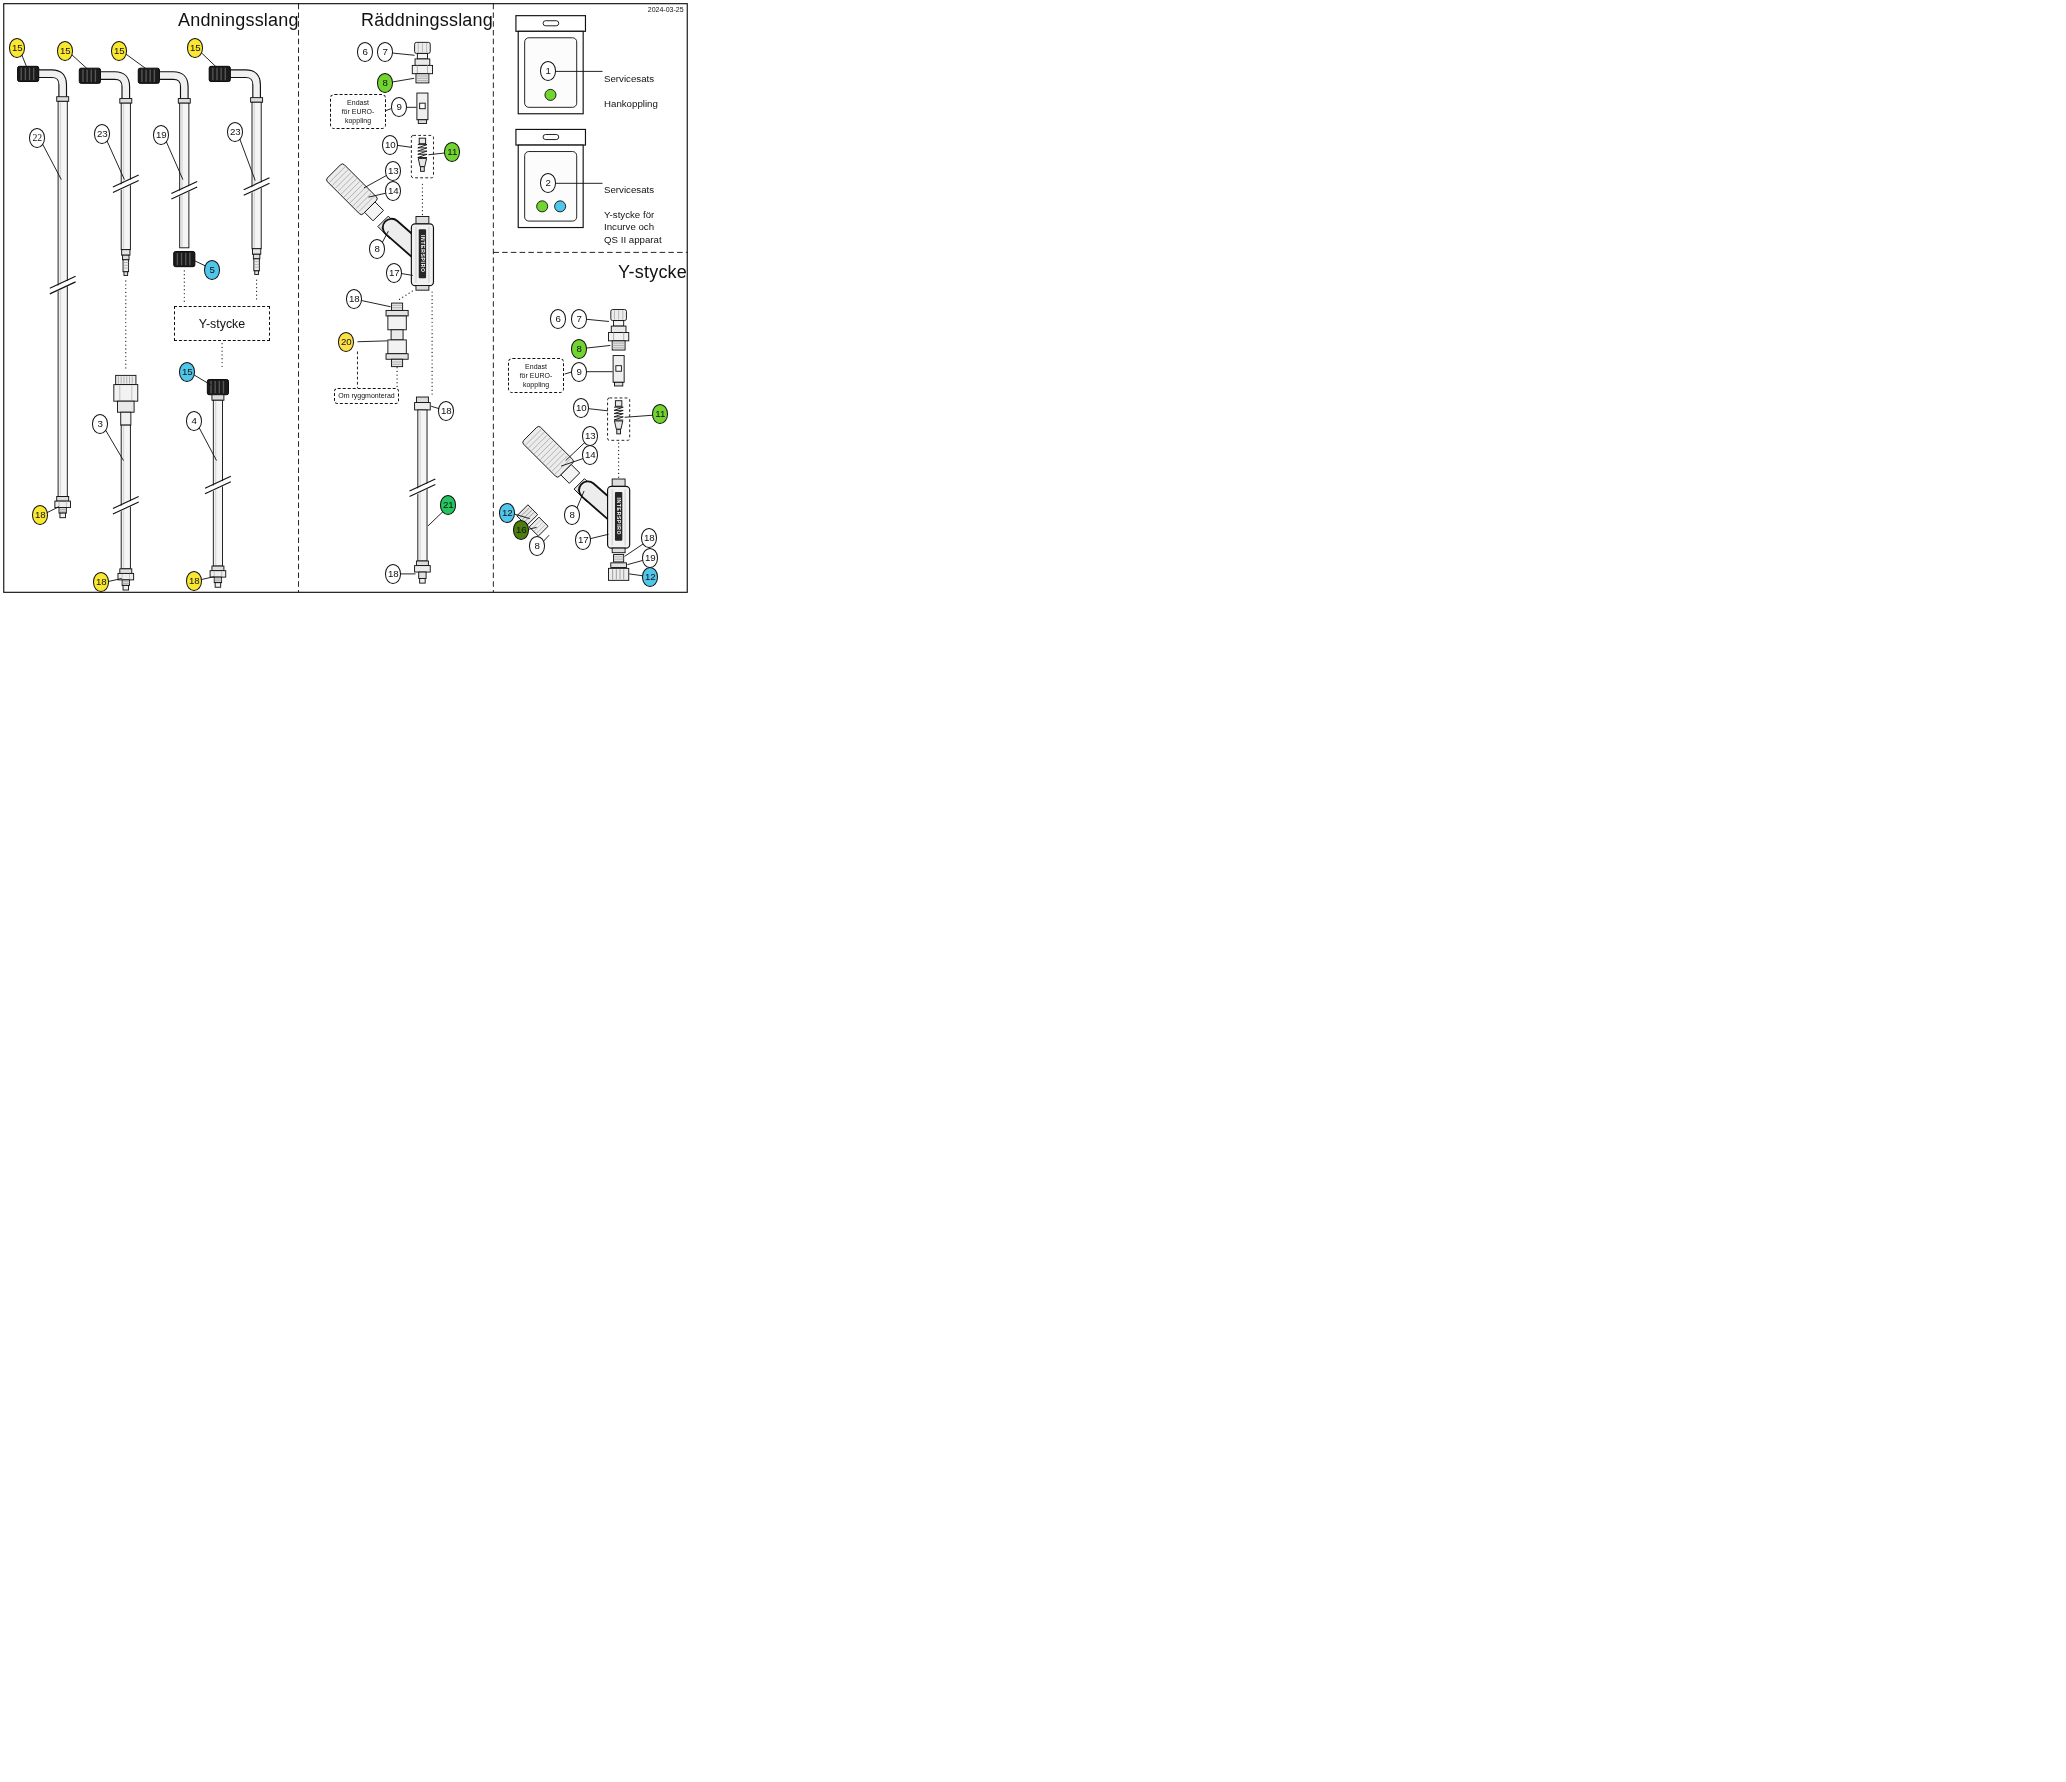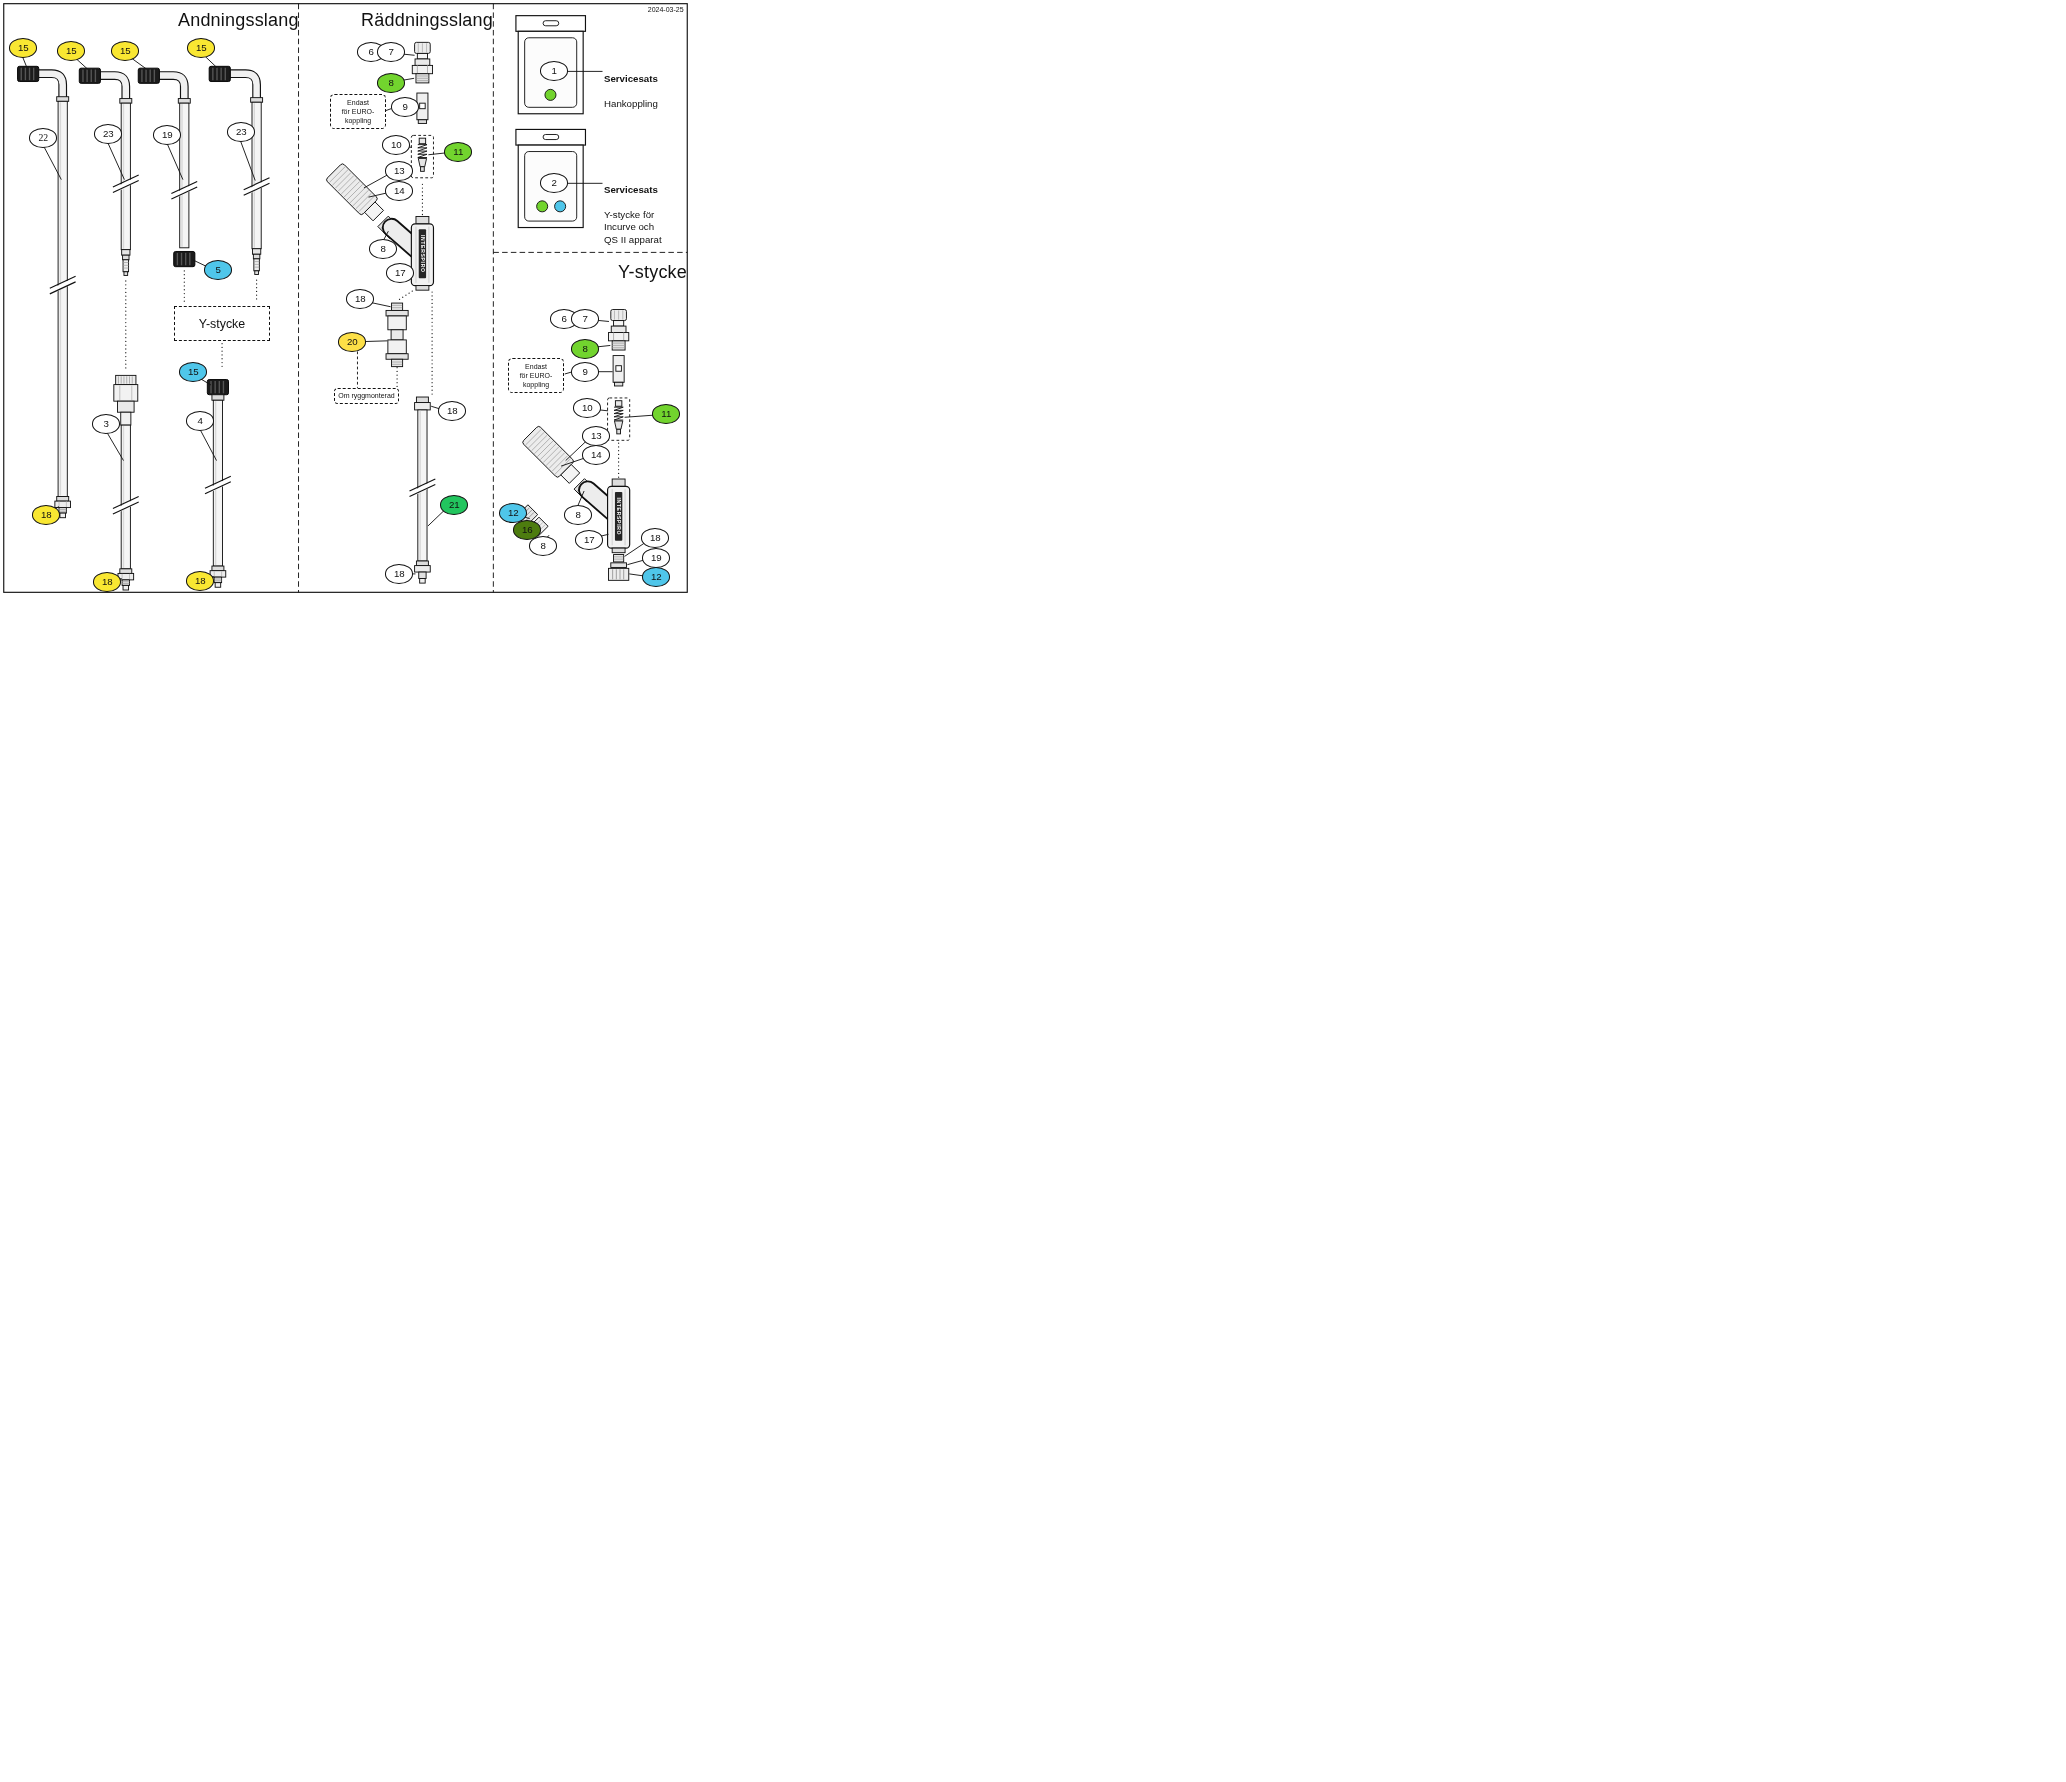--- a/index.html
+++ b/index.html
@@ -4,32 +4,32 @@
 <style>
   *{box-sizing:border-box}
   html,body{margin:0;padding:0;background:#fff}
   body{font-family:"Liberation Sans",sans-serif;color:#111}
   #canvas{position:relative;width:691px;height:596px;background:#fff;overflow:hidden}
   svg.layer{position:absolute;left:0;top:0;width:691px;height:596px}
   #art{z-index:10}
   #leaders{z-index:25}
   #leaders line{stroke:#111;stroke-width:2}
   #callout-layer{position:absolute;left:0;top:0;width:100%;height:100%;z-index:30;pointer-events:none}
-  .callout{position:absolute;width:28px;height:19.3px;margin:-9.7px 0 18px -9.7px;border:1.4px solid #111;
+  .callout{position:absolute;width:16px;height:19.3px;margin:-9.7px 0 18px -9.7px;border:1.4px solid #111;
            border-radius:50%;display:flex;align-items:center;justify-content:center;
            font-size:9.7px;line-height:1;background:#fff}
   .title{position:absolute;text-align:right;font-size:18px;z-index:20;letter-spacing:0.2px}
   .date{position:absolute;top:5.5px;right:7.4px;font-size:7px;z-index:20}
   .note{position:absolute;border:0.9px dashed #111;border-radius:4.6px;display:flex;align-items:center;
         justify-content:center;text-align:center;font-size:7px;line-height:1.3;white-space:pre-line;
         background:#fff;z-index:20}
   .ybox{position:absolute;left:174px;top:306px;width:96px;height:35px;border:0.9px dashed #111;
         display:flex;align-items:center;justify-content:center;font-size:12.4px;background:#fff;z-index:20}
   .kitlabel{position:absolute;left:604px;font-size:9.7px;line-height:1.3;z-index:20;white-space:pre-line}
-  .kitlabel .b{font-weight:bold}
+  .kitlabel .b{font-weight:normal}
   .dot{stroke:#111;stroke-width:2.6;stroke-dasharray:0.2 8;stroke-linecap:round;fill:none}
   .divider{stroke:#111;stroke-width:2;stroke-dasharray:12 7;fill:none}
 </style>
 </head>
 <body>
 
 <div id="canvas">
 
   <svg id="art" class="layer" viewBox="0 0 1500 1294">
     <defs>

